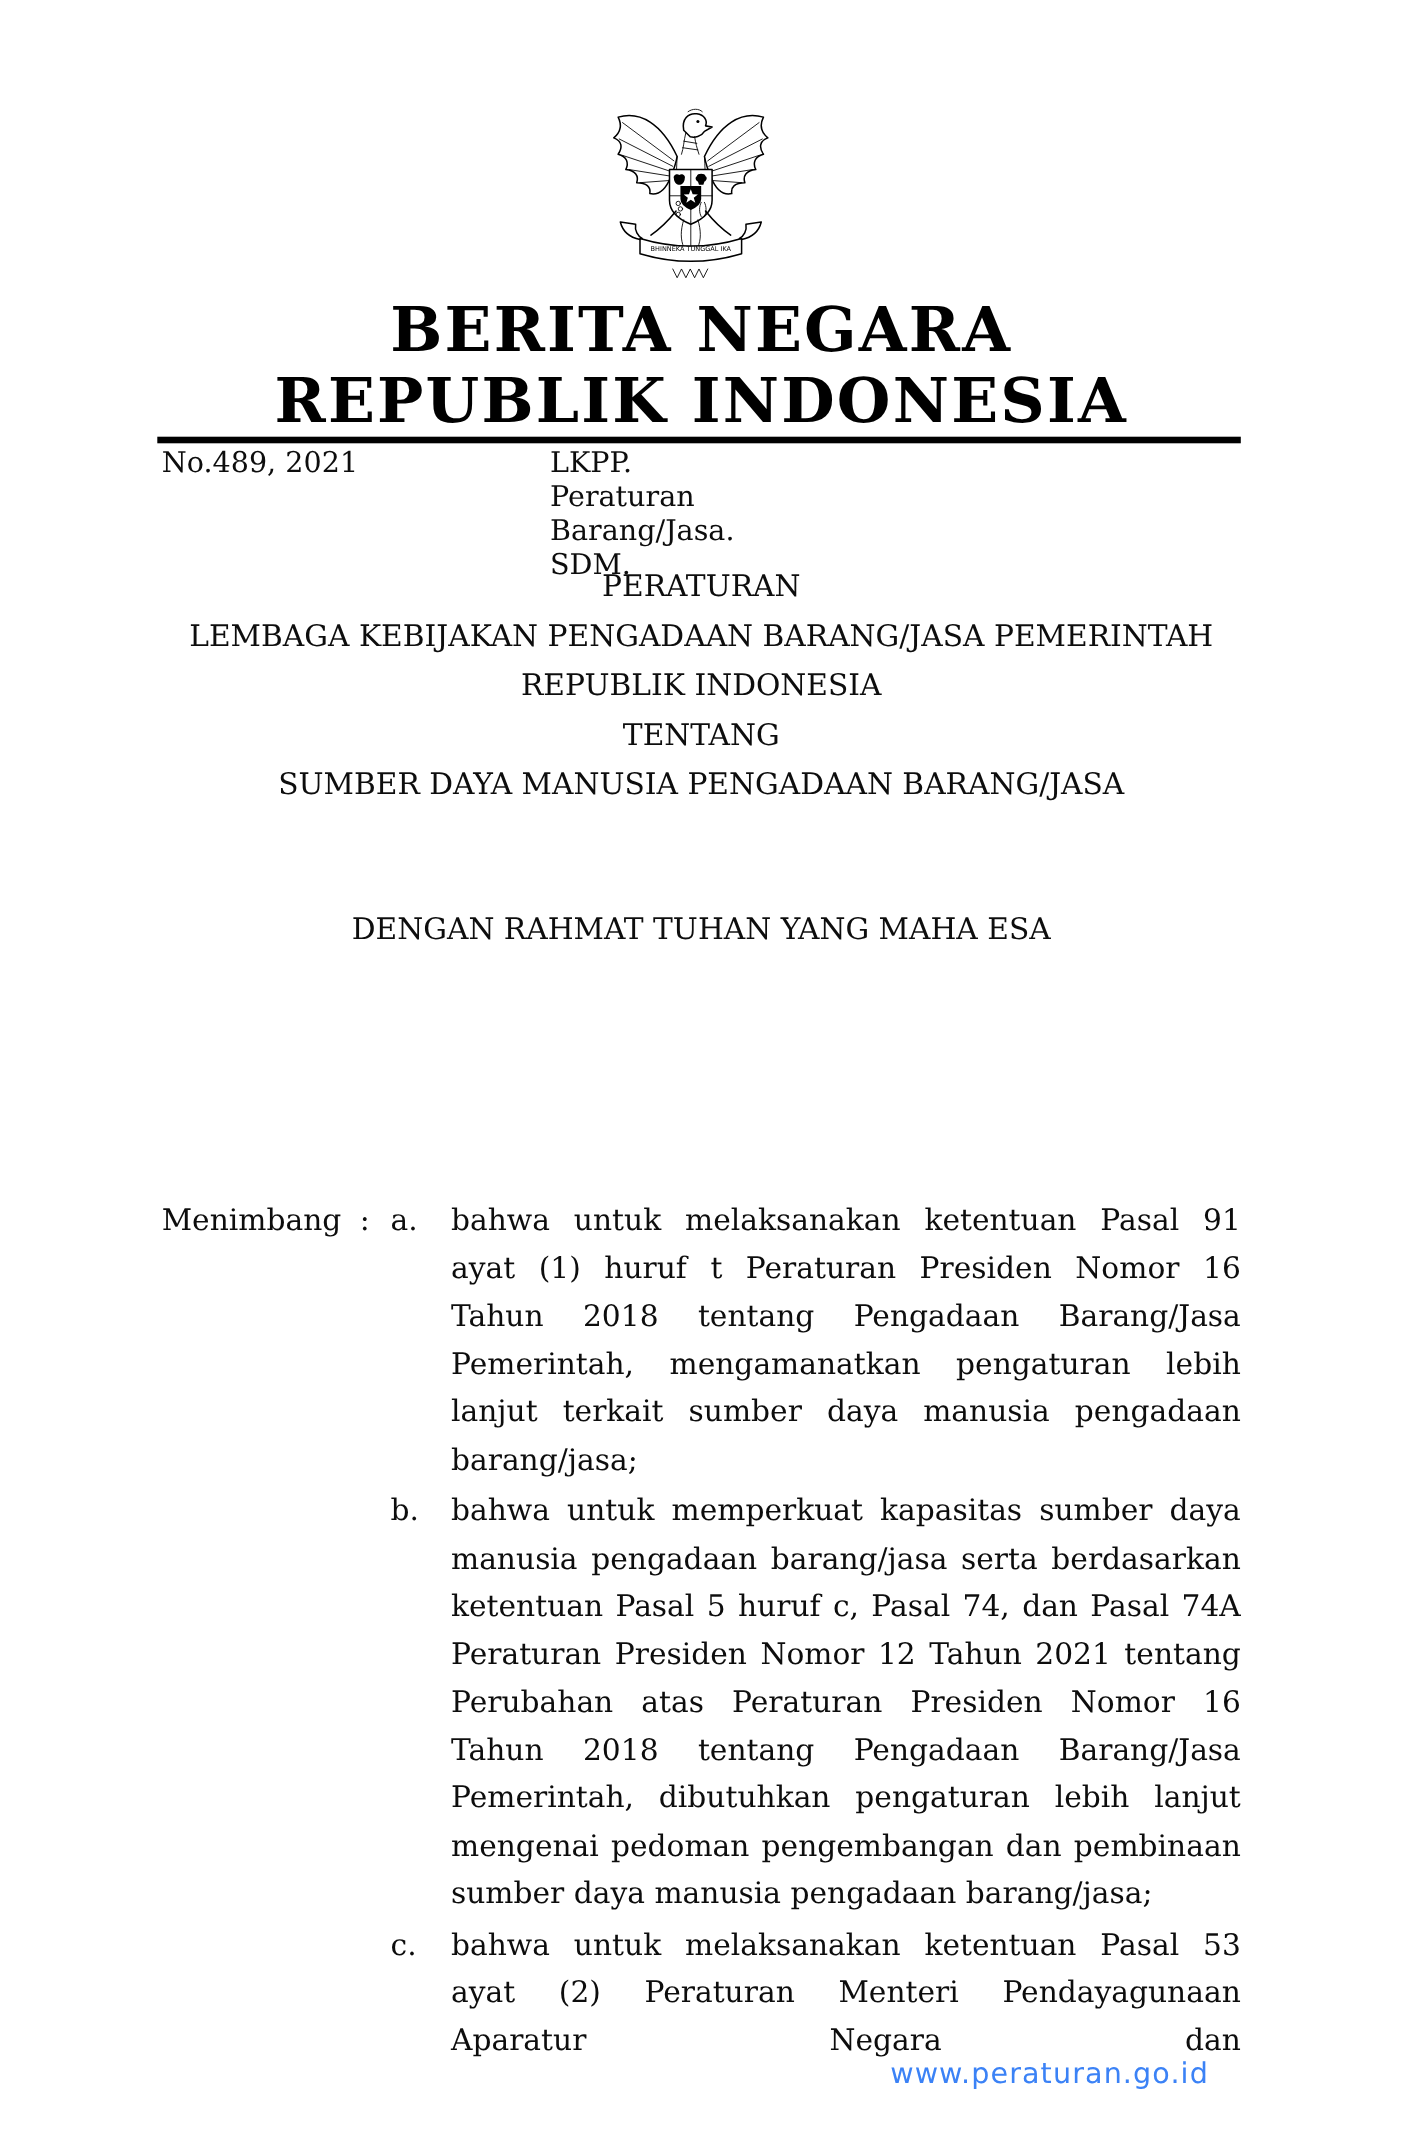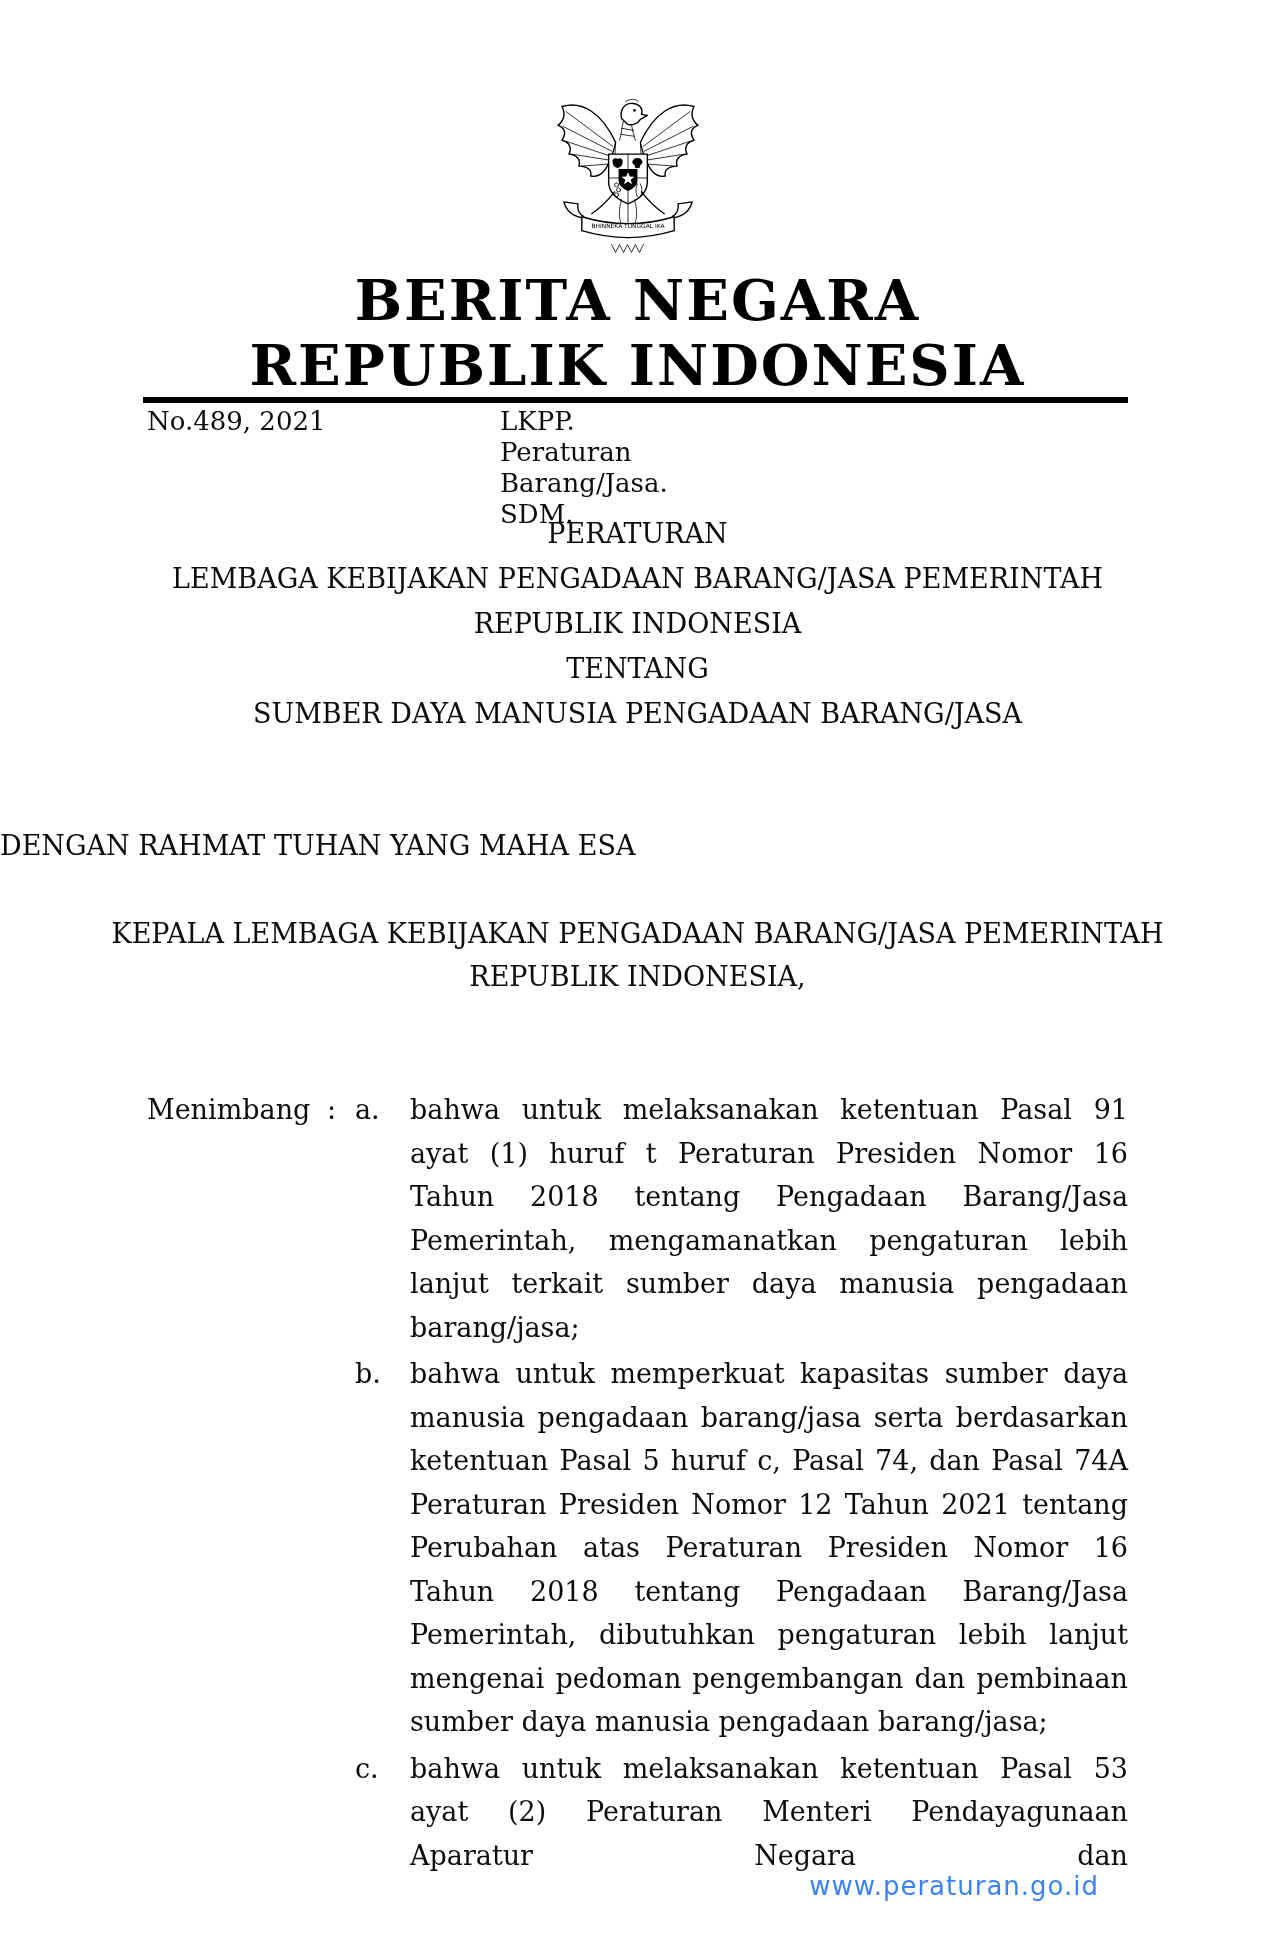--- a/index.html
+++ b/index.html
@@ -68,21 +68,21 @@
     width: 100%;
     text-align: center;
     font-size: 27px;
     line-height: 45px;
   }
   .rahmat {
     position: absolute;
     left: 0;
     top: 824px;
     width: 100%;
-    text-align: left;
+    text-align: center;
     font-size: 27px;
     line-height: 43px;
   }
   .authority {
     position: absolute;
     left: 0;
     top: 912px;
     width: 100%;
     text-align: center;
     font-size: 27px;
@@ -206,24 +206,20 @@
   <div class="title-block">
     <div>PERATURAN</div>
     <div>LEMBAGA KEBIJAKAN PENGADAAN BARANG/JASA PEMERINTAH</div>
     <div>REPUBLIK INDONESIA</div>
     <div>TENTANG</div>
     <div>SUMBER DAYA MANUSIA PENGADAAN BARANG/JASA</div>
   </div>
 
   <div class="rahmat">DENGAN RAHMAT TUHAN YANG MAHA ESA</div>
 
-  <div class="authority">
-    <div>KEPALA LEMBAGA KEBIJAKAN PENGADAAN BARANG/JASA PEMERINTAH</div>
-    <div>REPUBLIK INDONESIA,</div>
-  </div>
 
   <div class="consider">
     <div class="consider-label">Menimbang</div>
     <div class="consider-colon">:</div>
     <div class="consider-items">
       <div class="consider-item">
         <span class="marker">a.</span>
         <div class="item-text">bahwa untuk melaksanakan ketentuan Pasal 91 ayat (1) huruf t Peraturan Presiden Nomor 16 Tahun 2018 tentang Pengadaan Barang/Jasa Pemerintah, mengamanatkan pengaturan lebih lanjut terkait sumber daya manusia pengadaan barang/jasa;</div>
       </div>
       <div class="consider-item">

